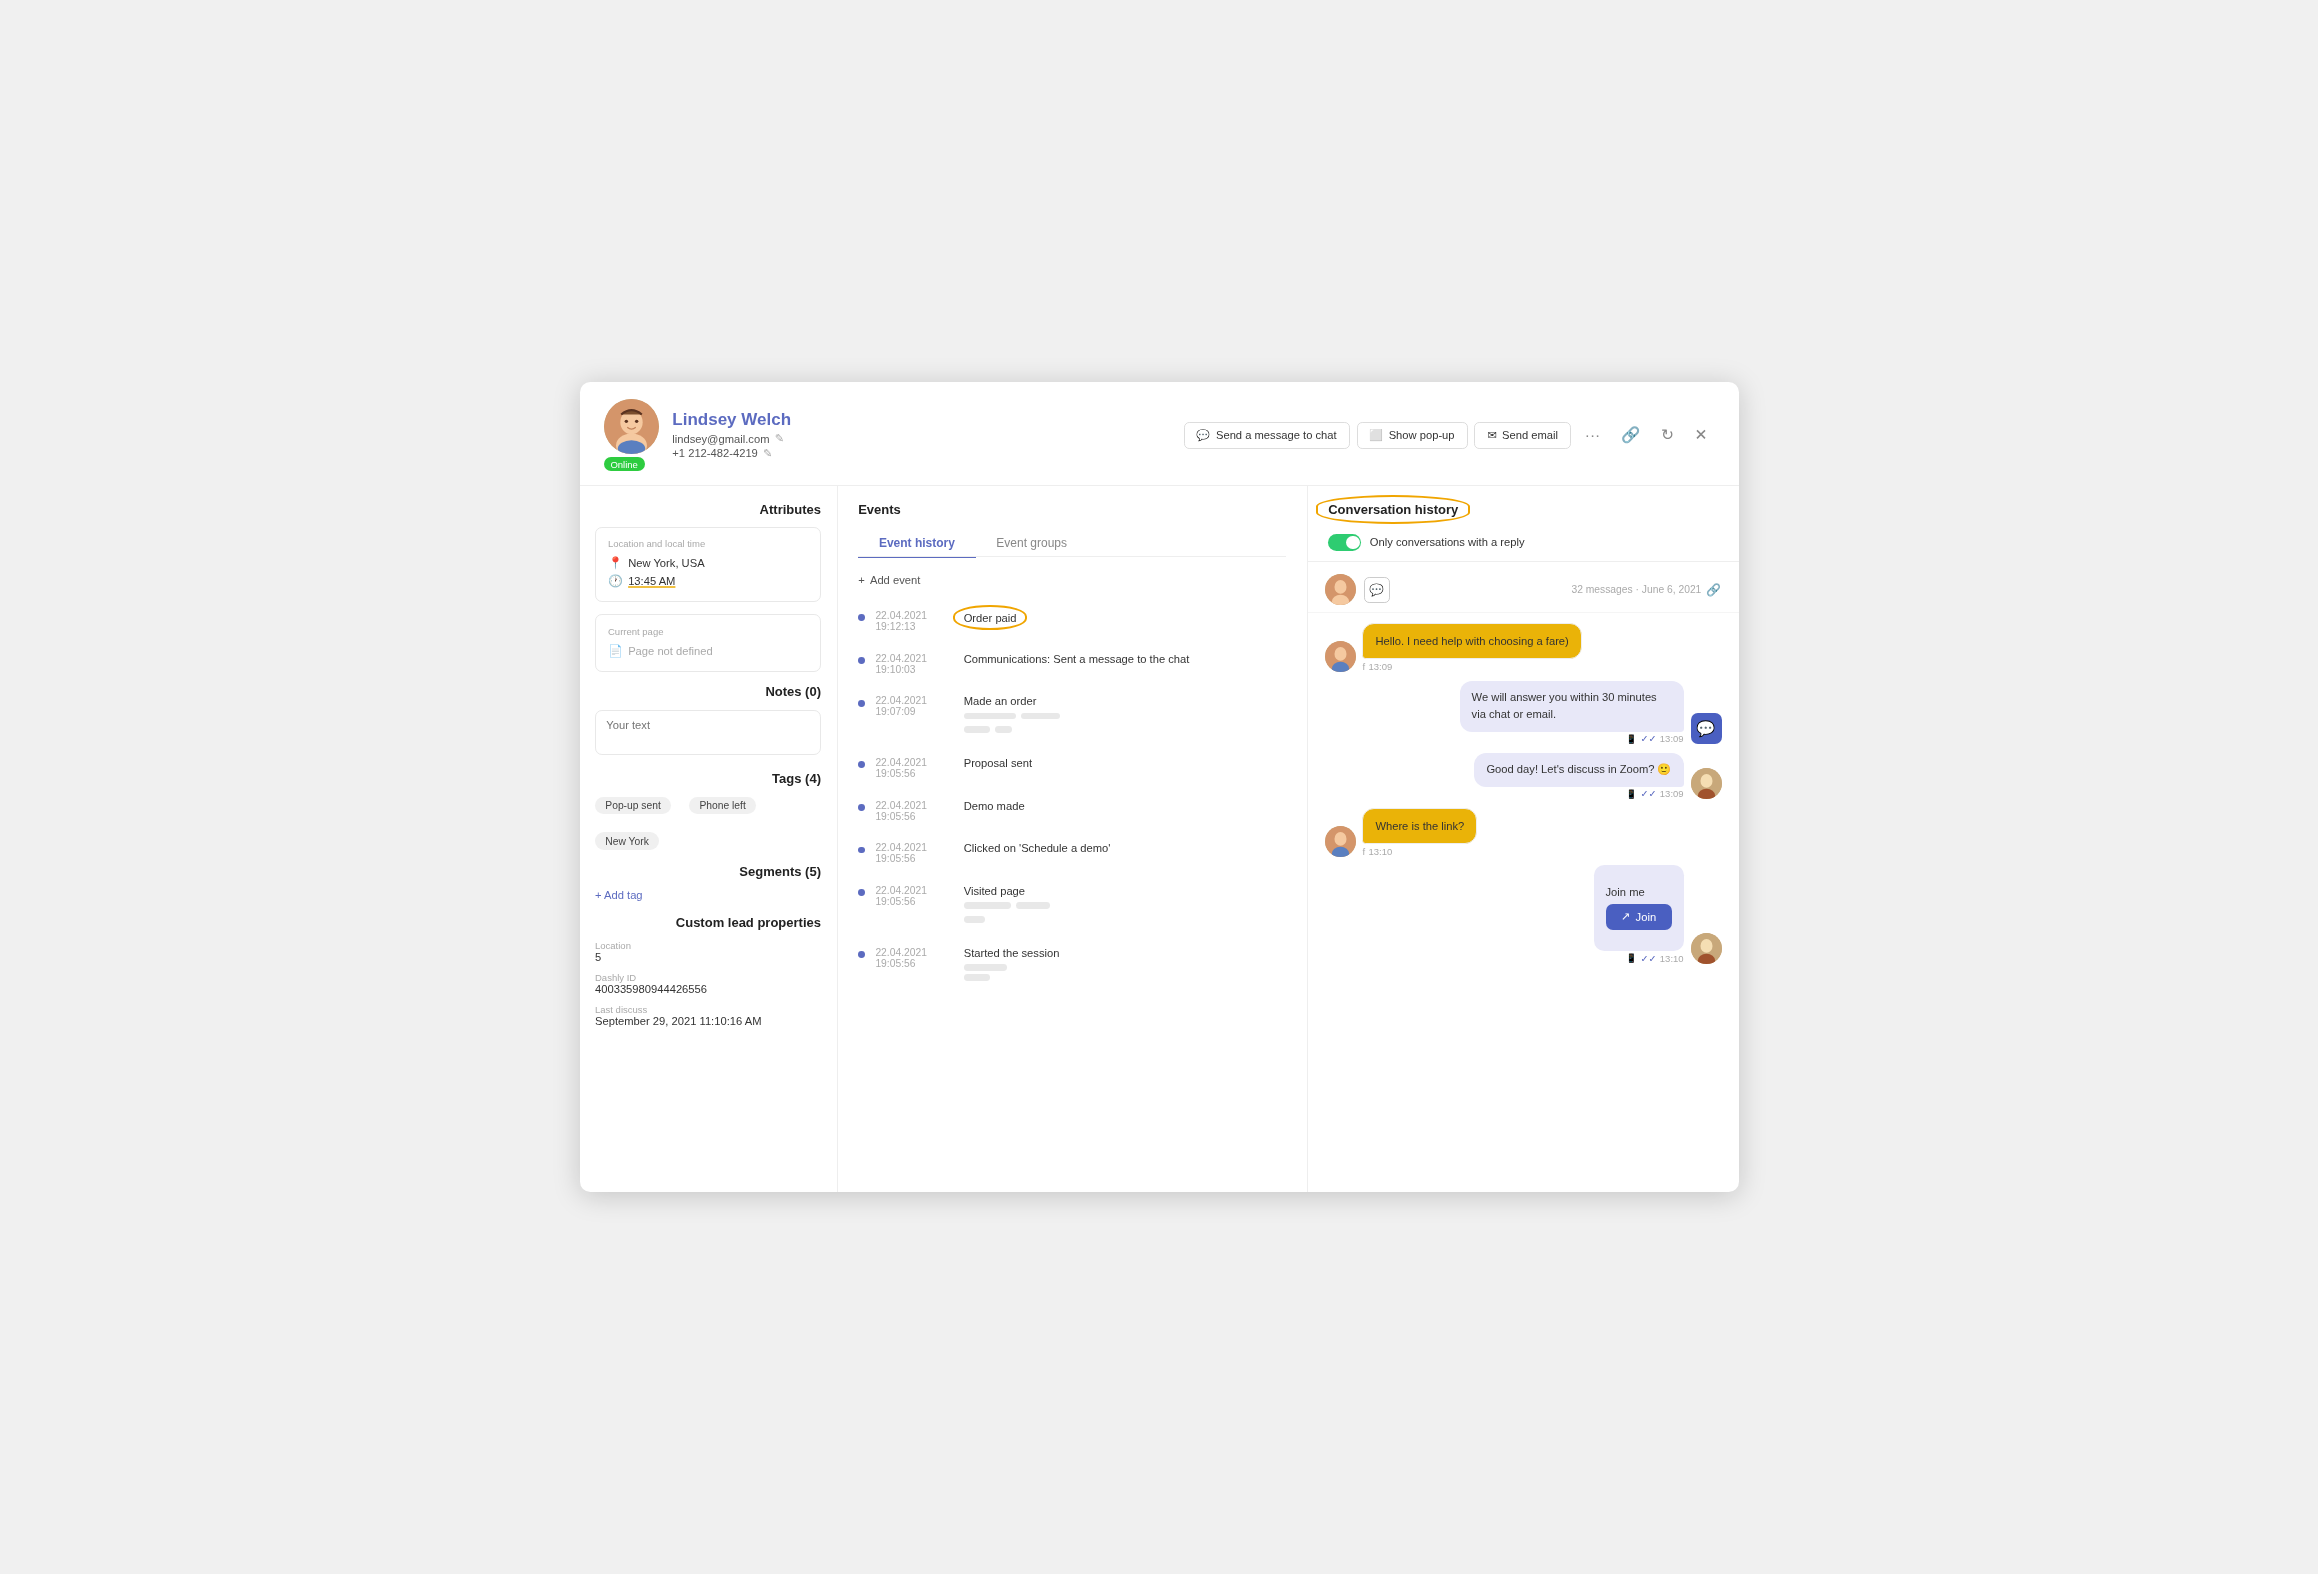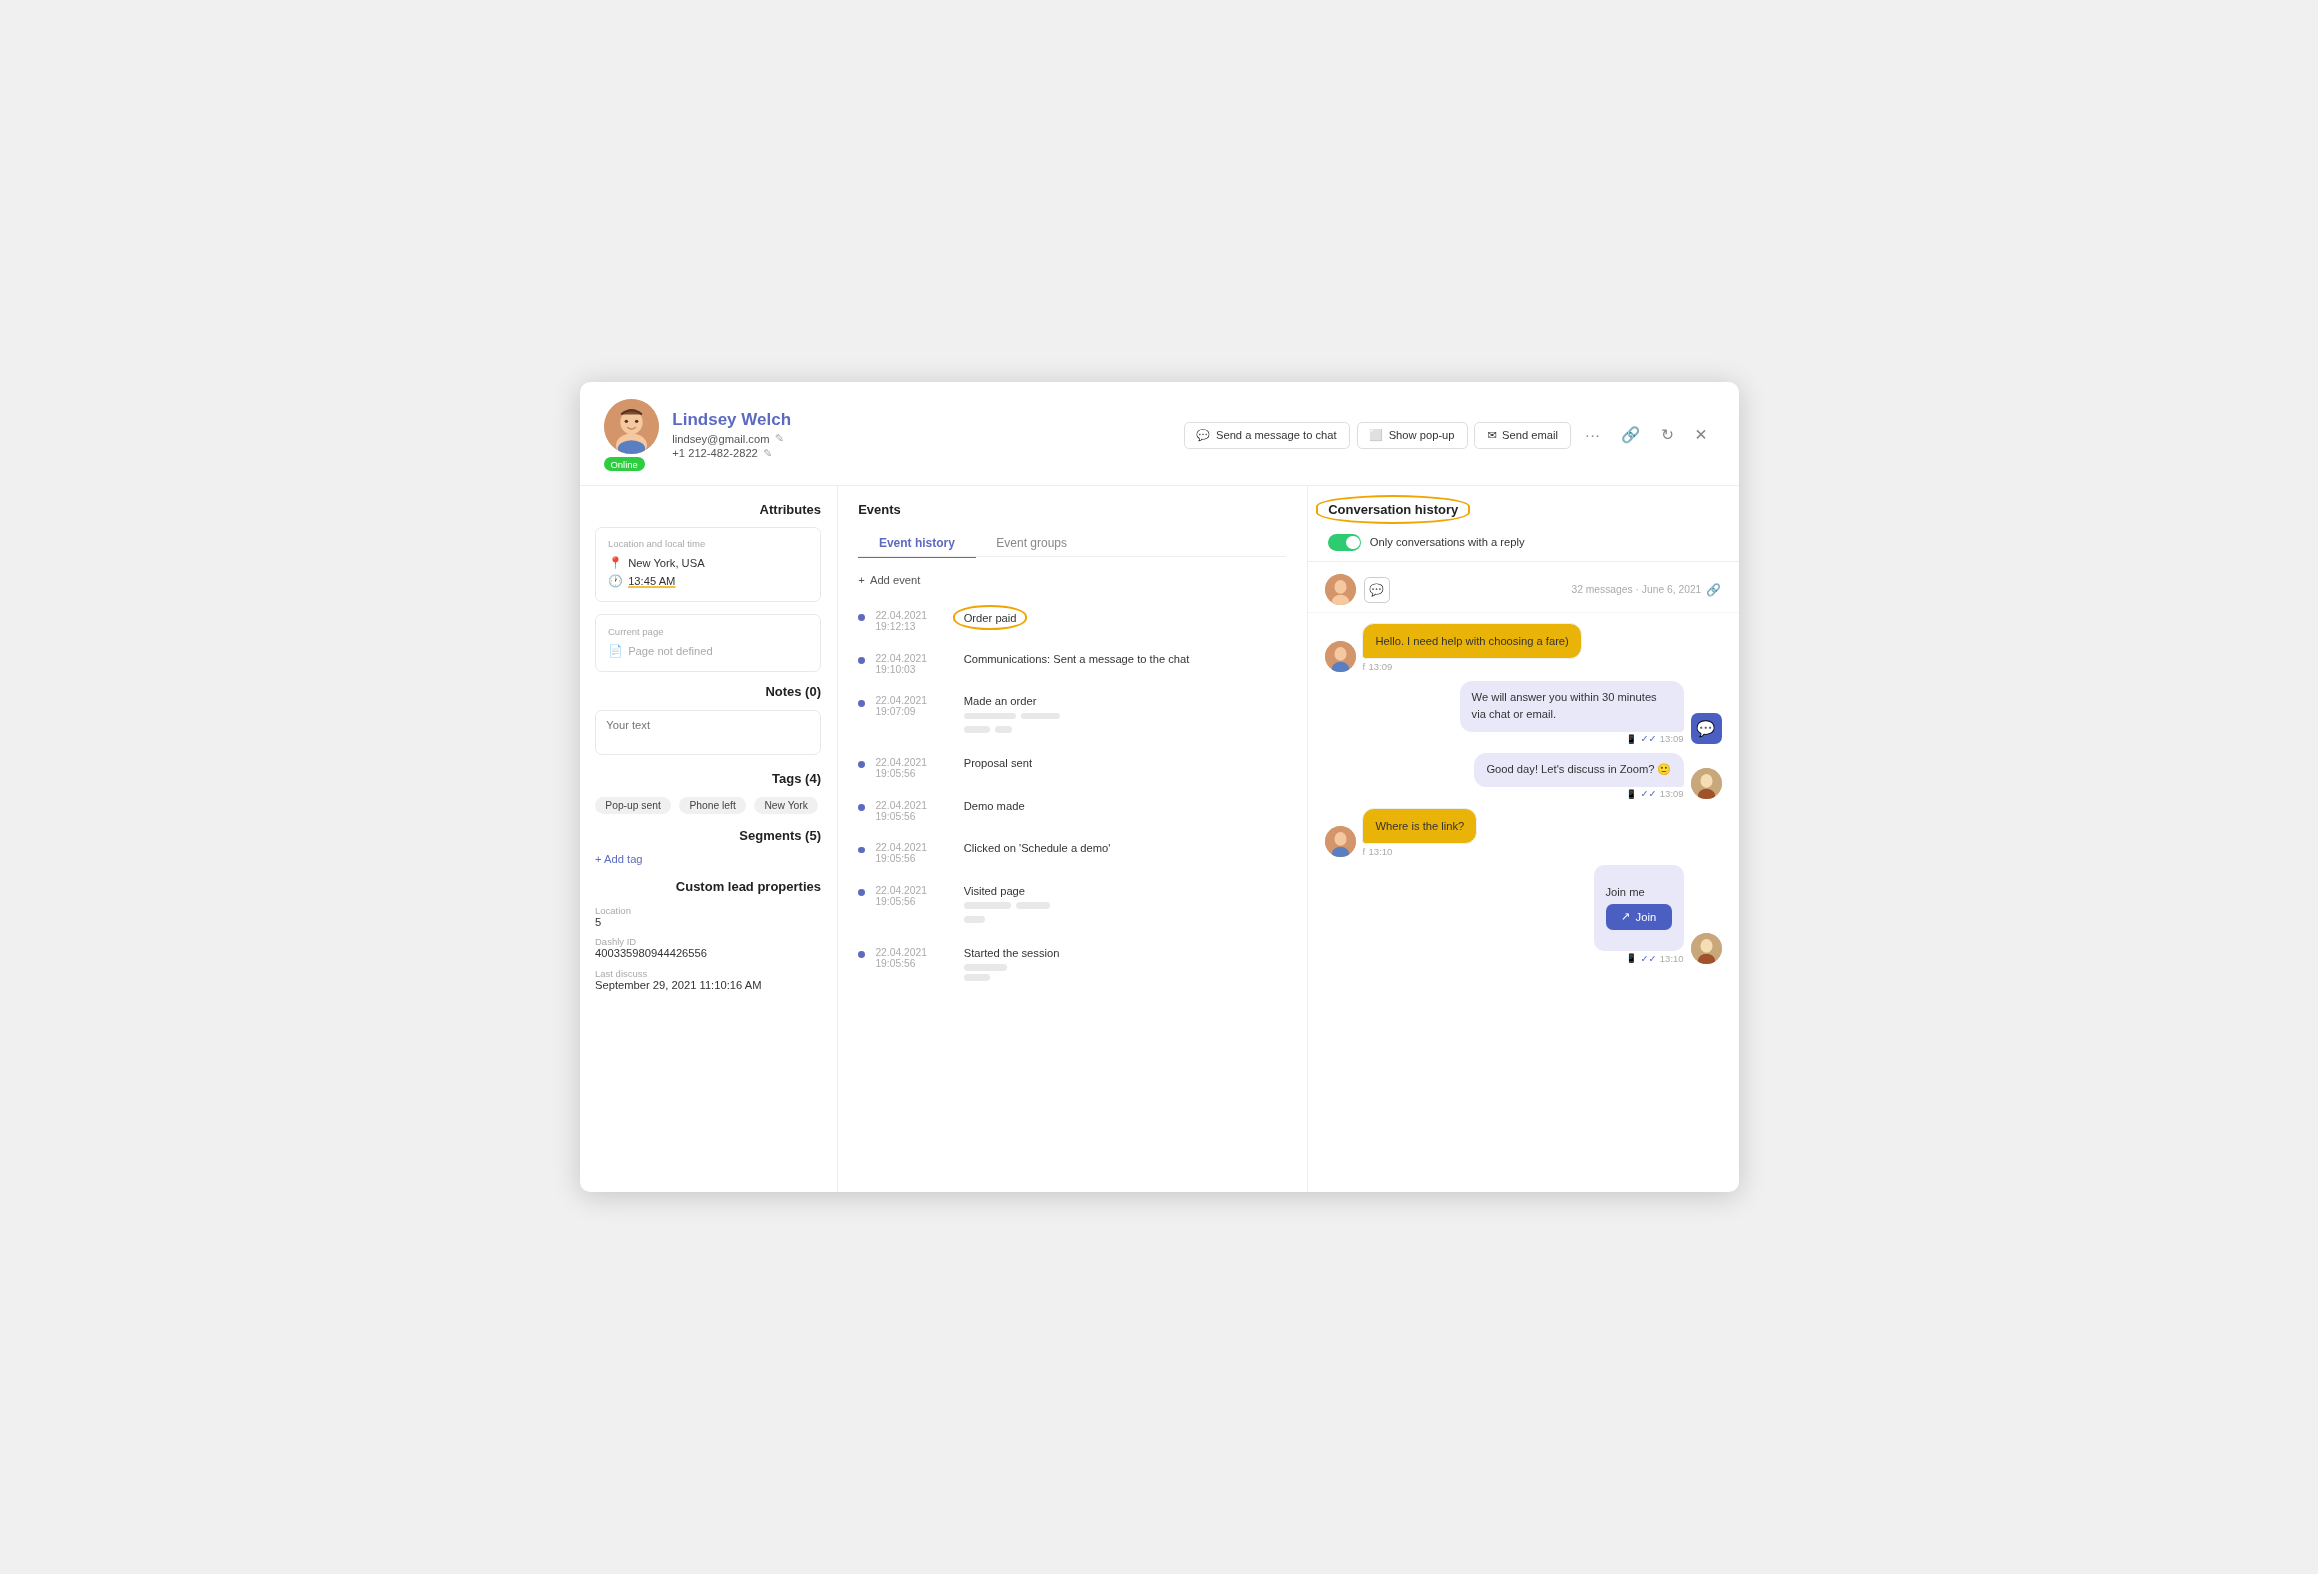--- a/index.html
+++ b/index.html
@@ -155,21 +155,21 @@
       font-size: 11.2px;
       color: #aaa;
       outline: none;
       resize: none;
       height: 45px;
       font-family: inherit;
     }
     .tags-wrap {
       display: flex;
       flex-wrap: wrap;
-      gap: 8px;
+      gap: 18px;
       margin-top: 6.9px;
       text-align: center;
     }
     .tag {
       background: #f0f0f0;
       border-radius: 12px;
       padding: 3.4px 10.3px;
       font-size: 10.3px;
       color: #444;
     }
@@ -506,21 +506,21 @@
         <span class="online-badge">Online</span>
       </div>
     </div>
     <div class="user-info">
       <div class="user-name">Lindsey Welch</div>
       <div class="user-email-row">
         <span>lindsey@gmail.com</span>
         <span class="edit-icon">✎</span>
       </div>
       <div class="user-phone-row">
-        <span>+1 212-482-2822</span>
+        <span>+1 212-482-4219</span>
         <span class="edit-icon">✎</span>
       </div>
     </div>
     <div class="header-actions">
       <button class="header-btn">
         <span>💬</span>
         <span>Send a message to chat</span>
       </button>
       <button class="header-btn">
         <span>⬜</span>

